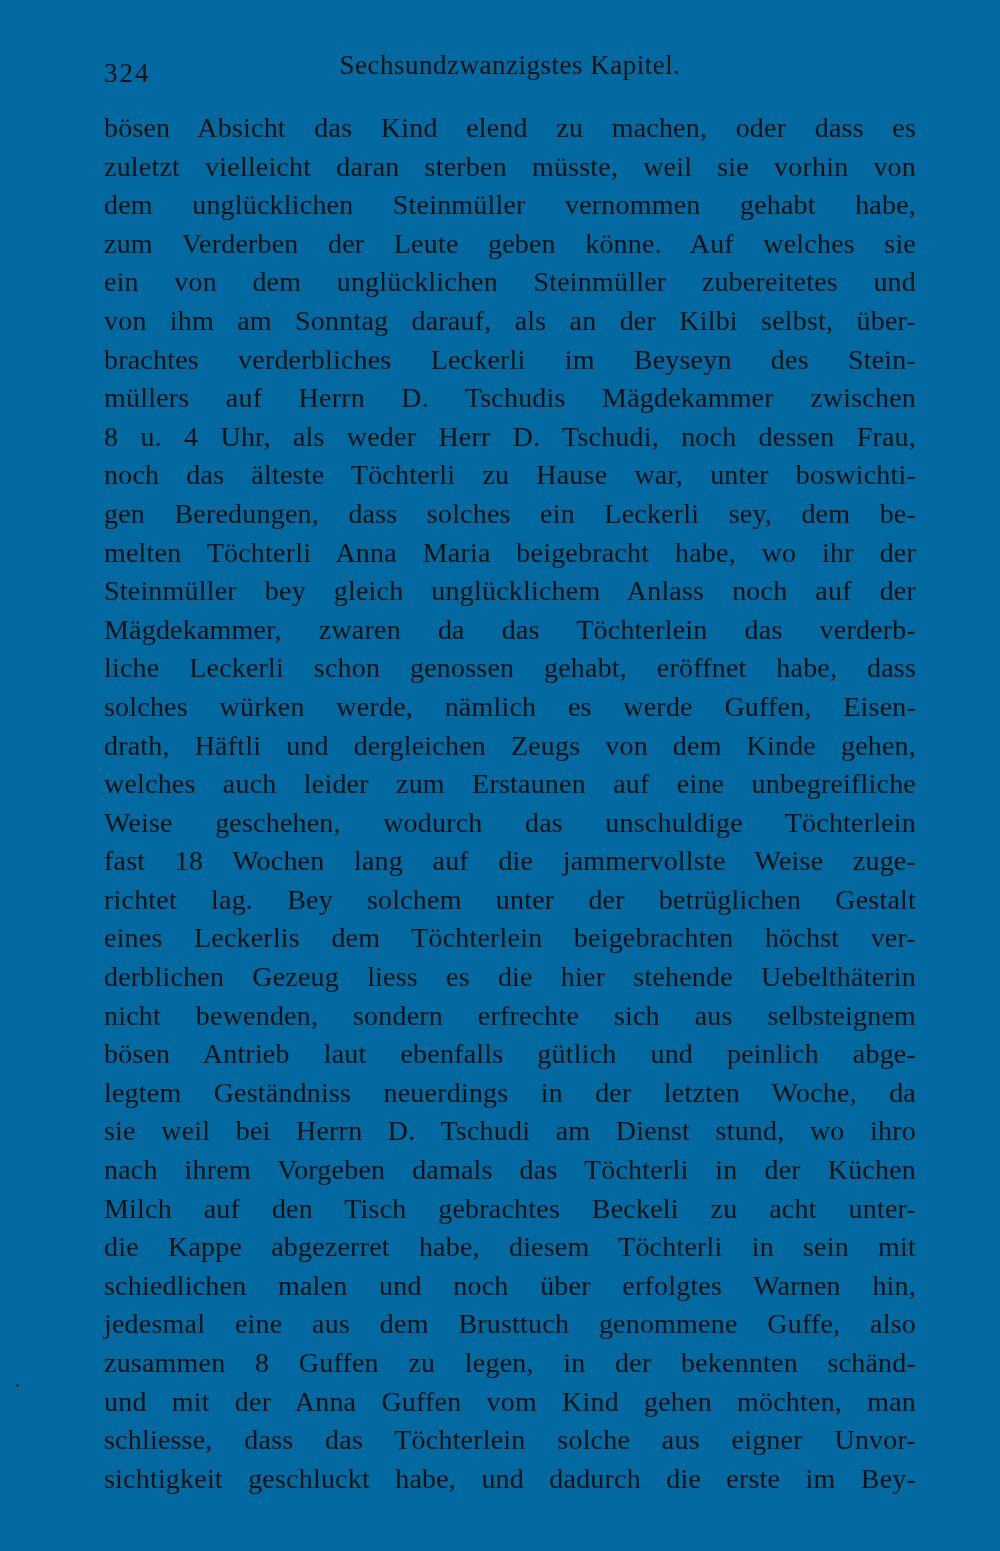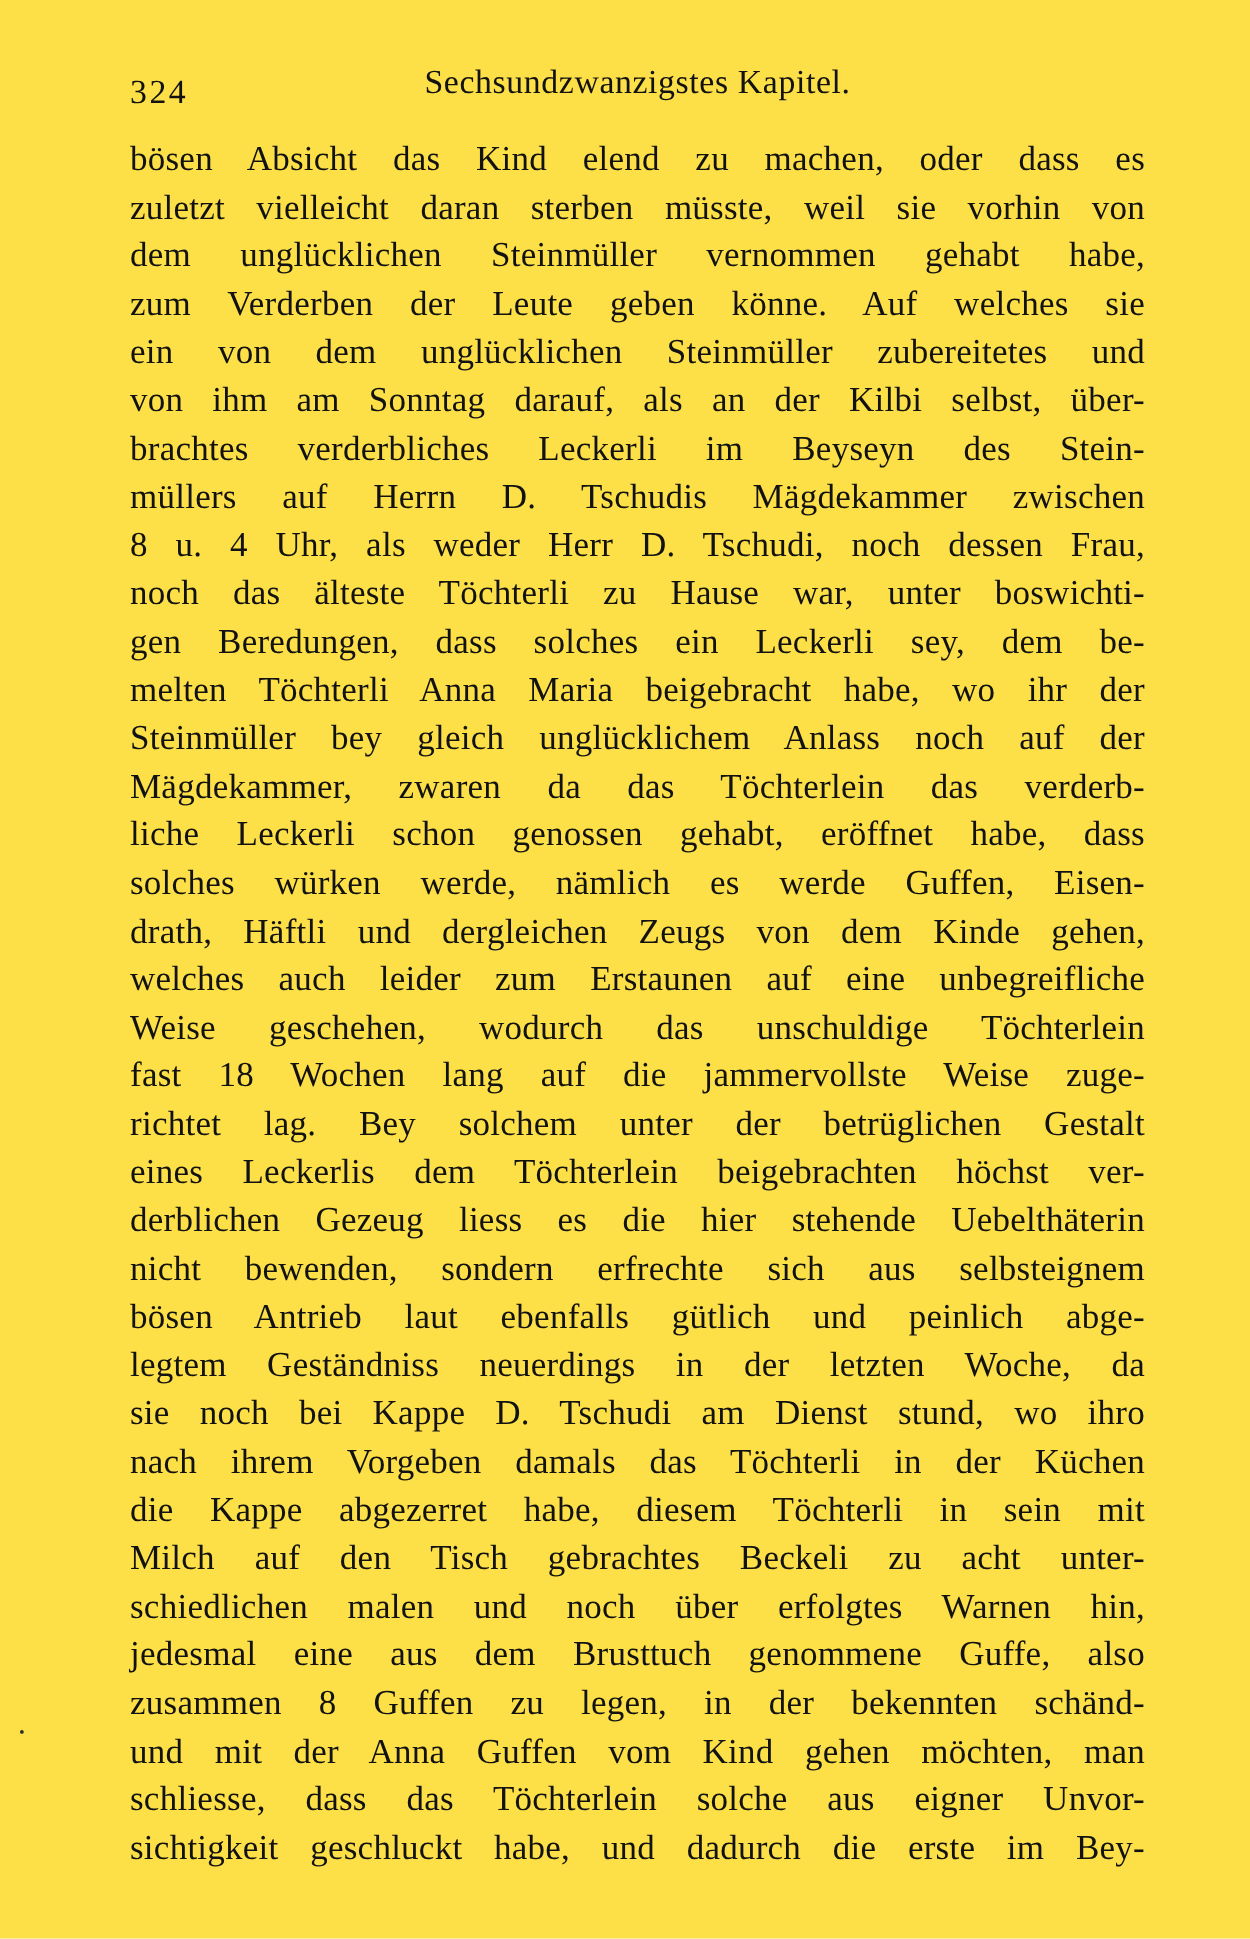--- a/index.html
+++ b/index.html
@@ -4,21 +4,21 @@
 <style>
   html, body {
     margin: 0;
     padding: 0;
     background: #ffffff;
   }
   .page {
     position: relative;
     width: 1000px;
     height: 1551px;
-    background: #fde047;
+    background: #0369a1;
     font-family: "Liberation Serif", serif;
     color: #121212;
     overflow: hidden;
   }
   .running-head {
     position: absolute;
     top: 48px;
     left: 104px;
     width: 812px;
     height: 42px;
@@ -94,24 +94,24 @@
     <div class="text-line">drath, Häftli und dergleichen Zeugs von dem Kinde gehen,</div>
     <div class="text-line">welches auch leider zum Erstaunen auf eine unbegreifliche</div>
     <div class="text-line">Weise geschehen, wodurch das unschuldige Töchterlein</div>
     <div class="text-line">fast 18 Wochen lang auf die jammervollste Weise zuge-</div>
     <div class="text-line">richtet lag.  Bey solchem unter der betrüglichen Gestalt</div>
     <div class="text-line">eines Leckerlis dem Töchterlein beigebrachten höchst ver-</div>
     <div class="text-line">derblichen Gezeug liess es die hier stehende Uebelthäterin</div>
     <div class="text-line">nicht bewenden, sondern erfrechte sich aus selbsteignem</div>
     <div class="text-line">bösen Antrieb laut ebenfalls gütlich und peinlich abge-</div>
     <div class="text-line">legtem Geständniss neuerdings in der letzten Woche, da</div>
-    <div class="text-line">sie noch bei Kappe D. Tschudi am Dienst stund, wo ihro</div>
+    <div class="text-line">sie weil bei Herrn D. Tschudi am Dienst stund, wo ihro</div>
     <div class="text-line">nach ihrem Vorgeben damals das Töchterli in der Küchen</div>
+    <div class="text-line">Milch auf den Tisch gebrachtes Beckeli zu acht unter-</div>
     <div class="text-line">die Kappe abgezerret habe, diesem Töchterli in sein mit</div>
-    <div class="text-line">Milch auf den Tisch gebrachtes Beckeli zu acht unter-</div>
     <div class="text-line">schiedlichen malen und noch über erfolgtes Warnen hin,</div>
     <div class="text-line">jedesmal eine aus dem Brusttuch genommene Guffe, also</div>
     <div class="text-line">zusammen 8 Guffen zu legen, in der bekennten schänd-</div>
     <div class="text-line">und mit der Anna Guffen vom Kind gehen möchten, man</div>
     <div class="text-line">schliesse, dass das Töchterlein solche aus eigner Unvor-</div>
     <div class="text-line">sichtigkeit geschluckt habe, und dadurch die erste im Bey-</div>
   </div>
 
   <div class="ink-speck"></div>
 

